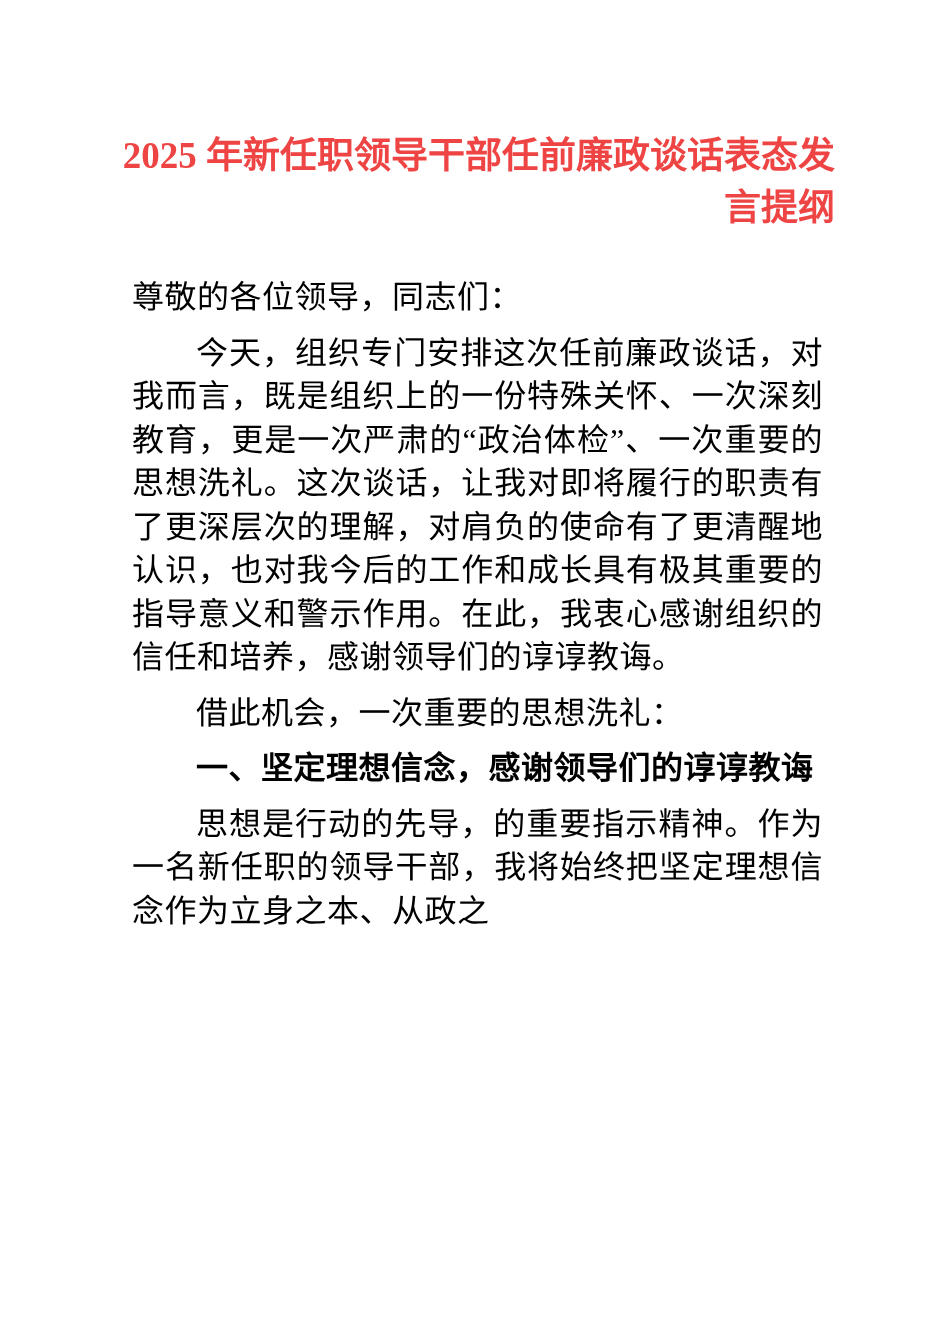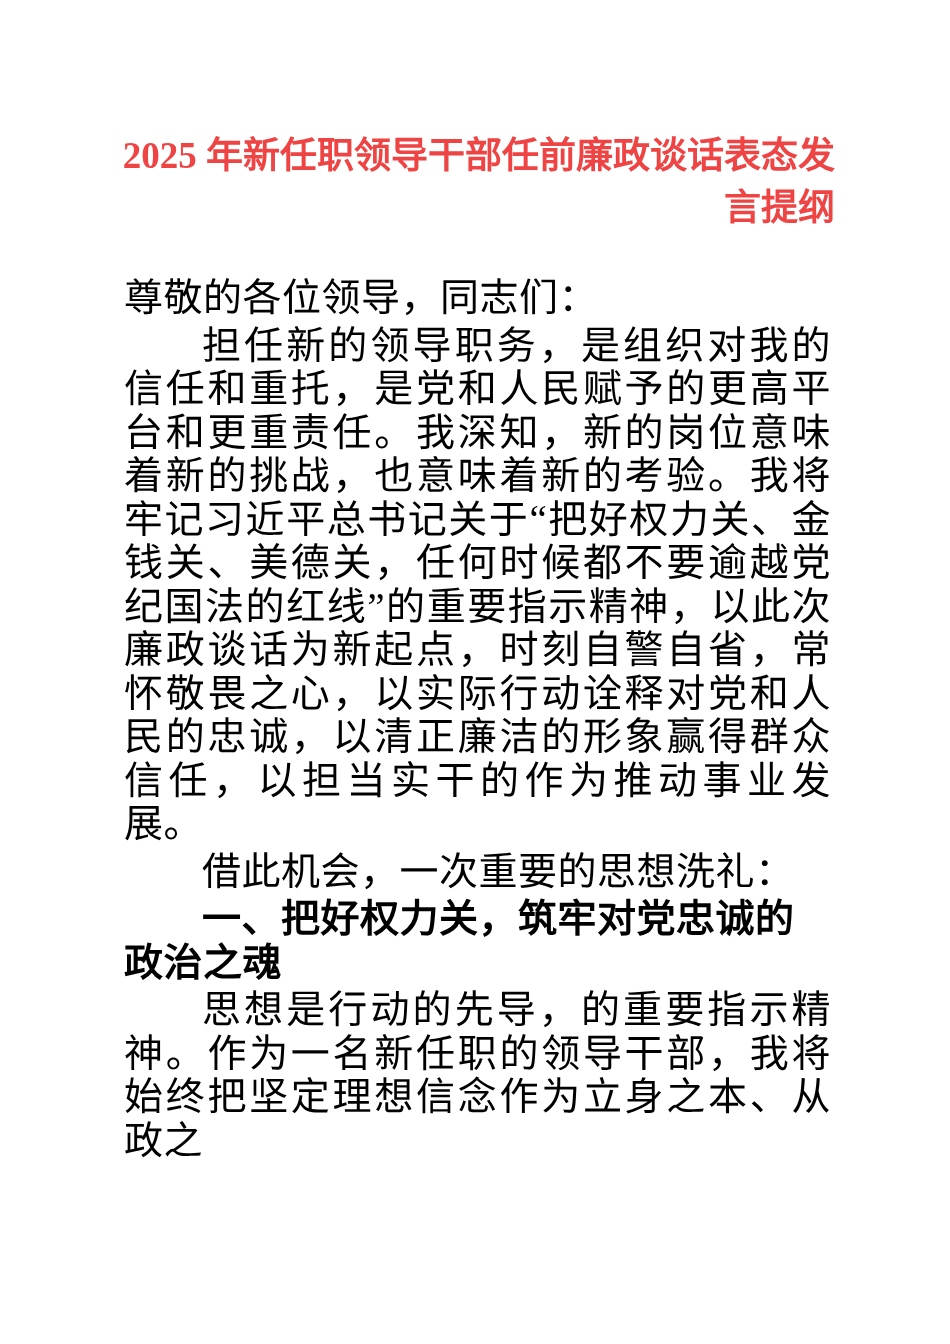--- a/index.html
+++ b/index.html
@@ -22,23 +22,23 @@
     font-weight: bold;
     font-size: 37px;
     line-height: 52px;
     text-align: right;
     color: #ef4444;
     margin: 0 0 42px 0;
     letter-spacing: 0px;
   }
   .doc-body p {
     font-family: "Liberation Serif", "DejaVu Serif", serif;
-    font-size: 39px;
+    font-size: 32px;
     line-height: 43.5px;
-    margin: 4px;
+    margin: 12px;
     color: #000000;
     text-align: justify;
     text-align-last: left;
     letter-spacing: 0.5px;
     word-break: break-all;
   }
   .doc-body p.indent {
     text-indent: 2em;
   }
   .doc-body p.heading {
@@ -49,18 +49,18 @@
   }
 </style>
 </head>
 <body>
 
 <div class="page">
   <h1 class="doc-title">2025 年新任职领导干部任前廉政谈话表态发言提纲</h1>
 
   <div class="doc-body">
     <p>尊敬的各位领导，同志们：</p>
-    <p class="indent">担任新的领导职务，是组织对我的信任和重托，是党和人民赋予的更高平台和更重责任。我深知，新的岗位意味着新的挑战，也意味着新的考验。我将牢记习近平总书记关于“把好权力关、金钱关、美德关，任何时候都不要逾越党纪国法的红线”的重要指示精神，以此次廉政谈话为新起点，时刻自警自省，常怀敬畏之心，以实际行动诠释对党和人民的忠诚，以清正廉洁的形象赢得群众信任，以担当实干的作为推动事业发展。</p>
+    <p class="indent">今天，组织专门安排这次任前廉政谈话，对我而言，既是组织上的一份特殊关怀、一次深刻教育，更是一次严肃的“政治体检”、一次重要的思想洗礼。这次谈话，让我对即将履行的职责有了更深层次的理解，对肩负的使命有了更清醒地认识，也对我今后的工作和成长具有极其重要的指导意义和警示作用。在此，我衷心感谢组织的信任和培养，感谢领导们的谆谆教诲。</p>
     <p class="indent">借此机会，一次重要的思想洗礼：</p>
-    <p class="heading">一、把好权力关，筑牢对党忠诚的政治之魂</p>
+    <p class="heading">一、坚定理想信念，感谢领导们的谆谆教诲</p>
     <p class="indent">思想是行动的先导，的重要指示精神。作为一名新任职的领导干部，我将始终把坚定理想信念作为立身之本、从政之</p>
   </div>
 </div>
 
 </body></html>

